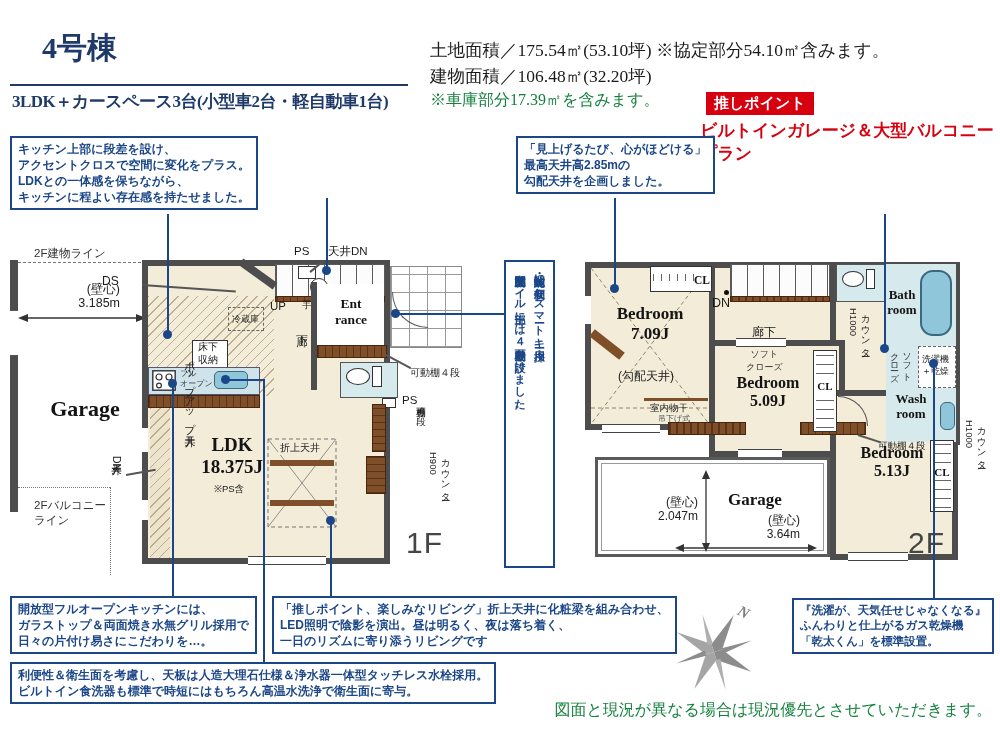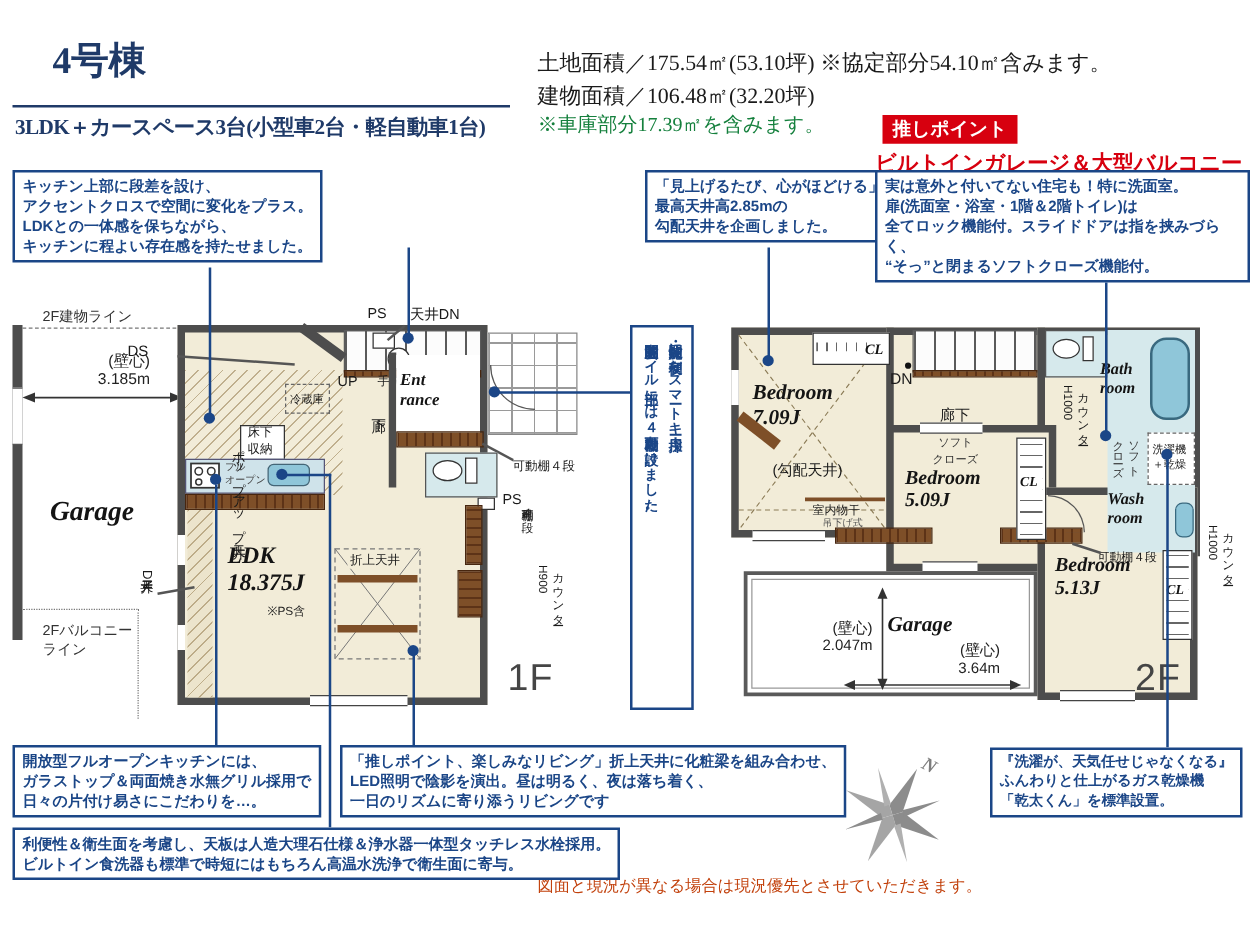--- a/index.html
+++ b/index.html
@@ -18,22 +18,22 @@
   .wall{position:absolute;background:#4d4d4d}
   .whitebox{position:absolute;background:#fff;border:1.5px solid #333}
   .hatch{position:absolute;background-image:repeating-linear-gradient(135deg,rgba(150,125,80,.55) 0 1px,transparent 1px 7px)}
   .stairs{position:absolute;background:repeating-linear-gradient(90deg,#5a5a5a 0 1.5px,#fcfcfc 1.5px 16px);border:1px solid #5a5a5a}
   .tile{position:absolute;background-color:#fff;border:1px solid #888;
     background-image:repeating-linear-gradient(0deg,#9a9a9a 0 1px,transparent 1px 18px),repeating-linear-gradient(90deg,#9a9a9a 0 1px,transparent 1px 18px)}
   .brownh{position:absolute;background:repeating-linear-gradient(90deg,#5d3317 0 1.5px,#7e4f28 1.5px 7px);border:1px solid #47260f}
   .brownv{position:absolute;background:repeating-linear-gradient(0deg,#5d3317 0 1.5px,#7e4f28 1.5px 7px);border:1px solid #47260f}
   .ticks{position:absolute;background:repeating-linear-gradient(90deg,#666 0 1px,transparent 1px 8px)}
   .lbl{position:absolute;color:#1a1a1a;white-space:pre-line}
-  .rname{position:absolute;font-family:"Liberation Serif",serif;font-style:italic;font-weight:bold;
-    color:#141414;text-align:left;white-space:pre-line;line-height:1.15}
+  .rname{position:absolute;font-family:"Liberation Serif",serif;font-weight:bold;
+    color:#141414;text-align:center;white-space:pre-line;line-height:1.15}
   .vtext{writing-mode:vertical-rl;white-space:pre-line}
   .dim{position:absolute;font-size:12.5px;color:#222;text-align:right;line-height:1.15;white-space:pre-line}
   .arc{position:absolute;border:1.3px solid #555;background:transparent}
   .window{position:absolute;background:#fff;border-top:1.2px solid #444;border-bottom:1.2px solid #444}
   .dashbox{position:absolute;border:1.5px dashed #666;background:#fff}
   .thinline{position:absolute;background:#555;height:1.5px;transform-origin:left center}
   svg{position:absolute;overflow:visible}
   .floorlab{position:absolute;color:#454545;font-size:30px;letter-spacing:1px}
 </style>
 </head>
@@ -71,24 +71,20 @@
   <div class="leader" style="left:397px;top:313px;width:108px;height:2px"></div>
   <div class="dot" style="left:391px;top:309px"></div>
 
   <div class="callout" style="left:10px;top:136px">キッチン上部に段差を設け、
 アクセントクロスで空間に変化をプラス。
 LDKとの一体感を保ちながら、
 キッチンに程よい存在感を持たせました。</div>
   <div class="callout" style="left:516px;top:136px">「見上げるたび、心がほどける」
 最高天井高2.85mの
 勾配天井を企画しました。</div>
-  <div class="callout" style="left:700px;top:136px">実は意外と付いてない住宅も！特に洗面室。
-扉(洗面室・浴室・1階＆2階トイレ)は
-全てロック機能付。スライドドアは指を挟みづらく、
-“そっ”と閉まるソフトクローズ機能付。</div>
   <div class="callout vcallout" style="left:504px;top:260px;height:308px">開錠・施錠に便利なスマートキー採用！
 玄関脇土間タイル上部には４段可動棚を設けました。</div>
   <div class="callout" style="left:10px;top:596px">開放型フルオープンキッチンには、
 ガラストップ＆両面焼き水無グリル採用で
 日々の片付け易さにこだわりを…。</div>
   <div class="callout" style="left:272px;top:596px">「推しポイント、楽しみなリビング」折上天井に化粧梁を組み合わせ、
 LED照明で陰影を演出。昼は明るく、夜は落ち着く、
 一日のリズムに寄り添うリビングです</div>
   <div class="callout" style="left:10px;top:662px">利便性＆衛生面を考慮し、天板は人造大理石仕様＆浄水器一体型タッチレス水栓採用。
 ビルトイン食洗器も標準で時短にはもちろん高温水洗浄で衛生面に寄与。</div>
@@ -305,14 +301,14 @@
         <polygon points="10,58 46,52 52,58 46,64" fill="#a5a5a5"></polygon>
         <polygon points="94,58 58,52 52,58 58,64"></polygon>
         <polygon points="24,30 47,51 43,55" fill="#b0b0b0"></polygon>
         <polygon points="80,30 57,51 61,55" fill="#8c8c8c"></polygon>
         <polygon points="24,86 47,65 43,61" fill="#8c8c8c"></polygon>
         <polygon points="80,86 57,65 61,61" fill="#b0b0b0"></polygon>
       </g>
     </g>
   </svg>
 
-  <div class="abs" style="left:430px;top:700px;width:562px;text-align:left;font-size:13px;color:#c2410c">図面と現況が異なる場合は現況優先とさせていただきます。</div>
+  <div class="abs" style="left:430px;top:700px;width:562px;text-align:right;font-size:16px;color:#15803d">図面と現況が異なる場合は現況優先とさせていただきます。</div>
 </div>
 
 </body></html>

